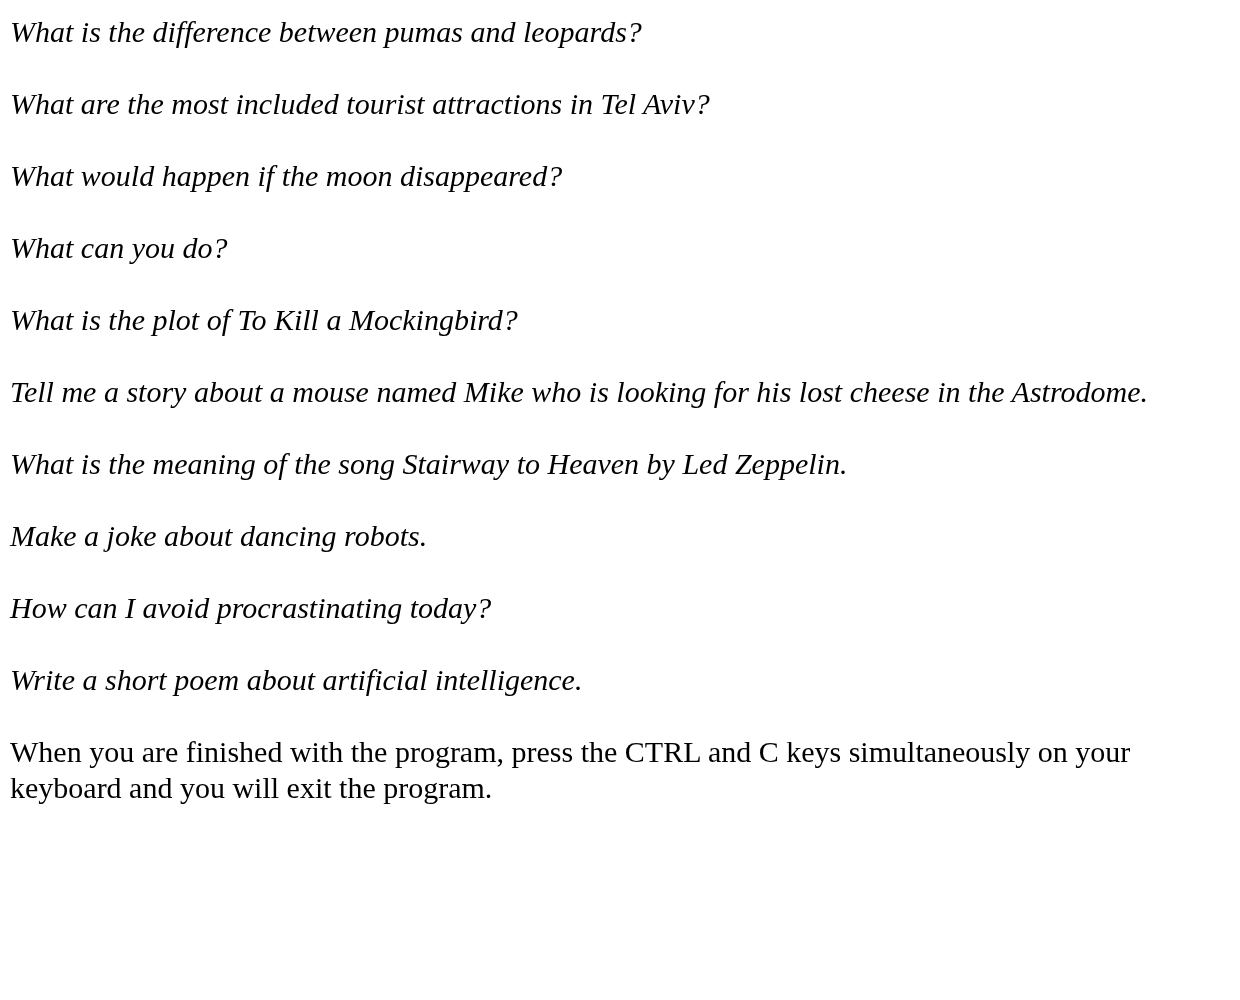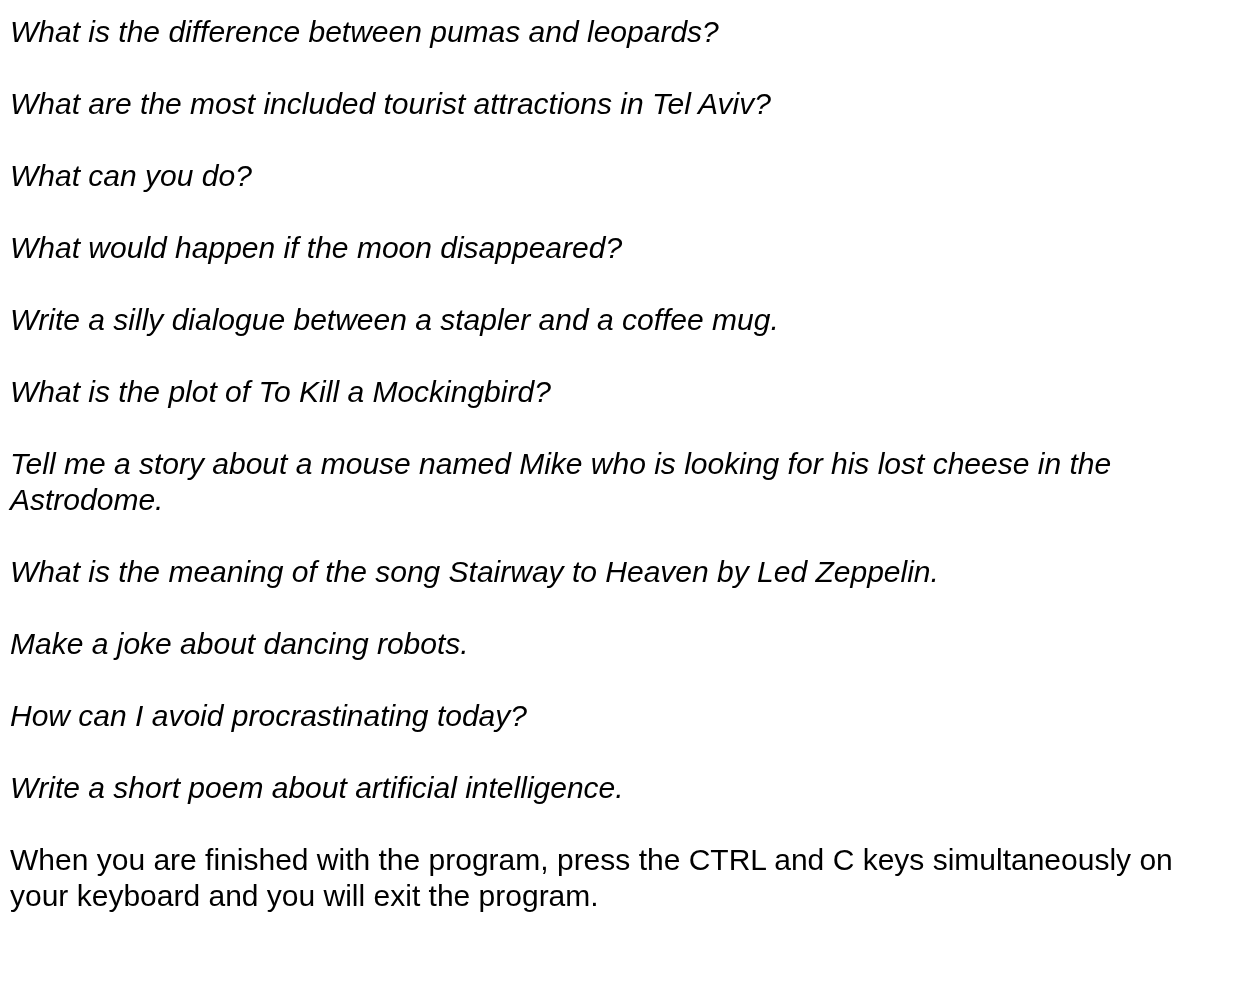--- a/index.html
+++ b/index.html
@@ -13,20 +13,21 @@
     overflow: hidden;
     box-sizing: border-box;
     font-family: "Liberation Sans", "DejaVu Sans", sans-serif;
     color: #000000;
   }
   .page {
     box-sizing: border-box;
     width: 1240px;
     height: 1000px;
     padding: 14px 10px 0 10px;
+    font-family: Liberation Serif, serif;
   }
   .line-para {
     margin: 0 0 36px 0;
     font-size: 30px;
     line-height: 36px;
     letter-spacing: 0;
   }
   .prompt {
     font-style: italic;
   }
@@ -36,23 +37,22 @@
   .line-para:last-child {
     margin-bottom: 12px;
   }
 </style>
 </head>
 <body>
 
 <div class="page">
   <p class="line-para prompt">What is the difference between pumas and leopards?</p>
   <p class="line-para prompt">What are the most included tourist attractions in Tel Aviv?</p>
+  <p class="line-para prompt">What would happen if the moon disappeared?</p>
   <p class="line-para prompt">What can you do?</p>
-  <p class="line-para prompt">What would happen if the moon disappeared?</p>
-  <p class="line-para prompt">Write a silly dialogue between a stapler and a coffee mug.</p>
   <p class="line-para prompt">What is the plot of To Kill a Mockingbird?</p>
   <p class="line-para prompt">Tell me a story about a mouse named Mike who is looking for his lost cheese in the Astrodome.</p>
   <p class="line-para prompt">What is the meaning of the song Stairway to Heaven by Led Zeppelin.</p>
   <p class="line-para prompt">Make a joke about dancing robots.</p>
   <p class="line-para prompt">How can I avoid procrastinating today?</p>
   <p class="line-para prompt">Write a short poem about artificial intelligence.</p>
   <p class="line-para plain">When you are finished with the program, press the CTRL and C keys simultaneously on your keyboard and you will exit the program.</p>
 </div>
 
 </body></html>

